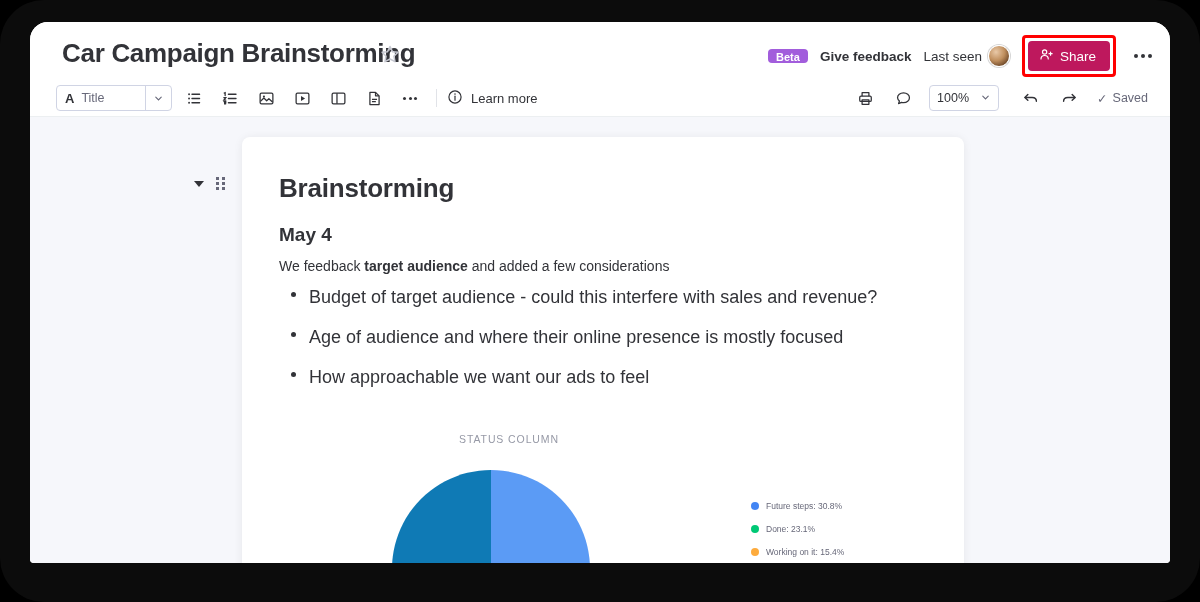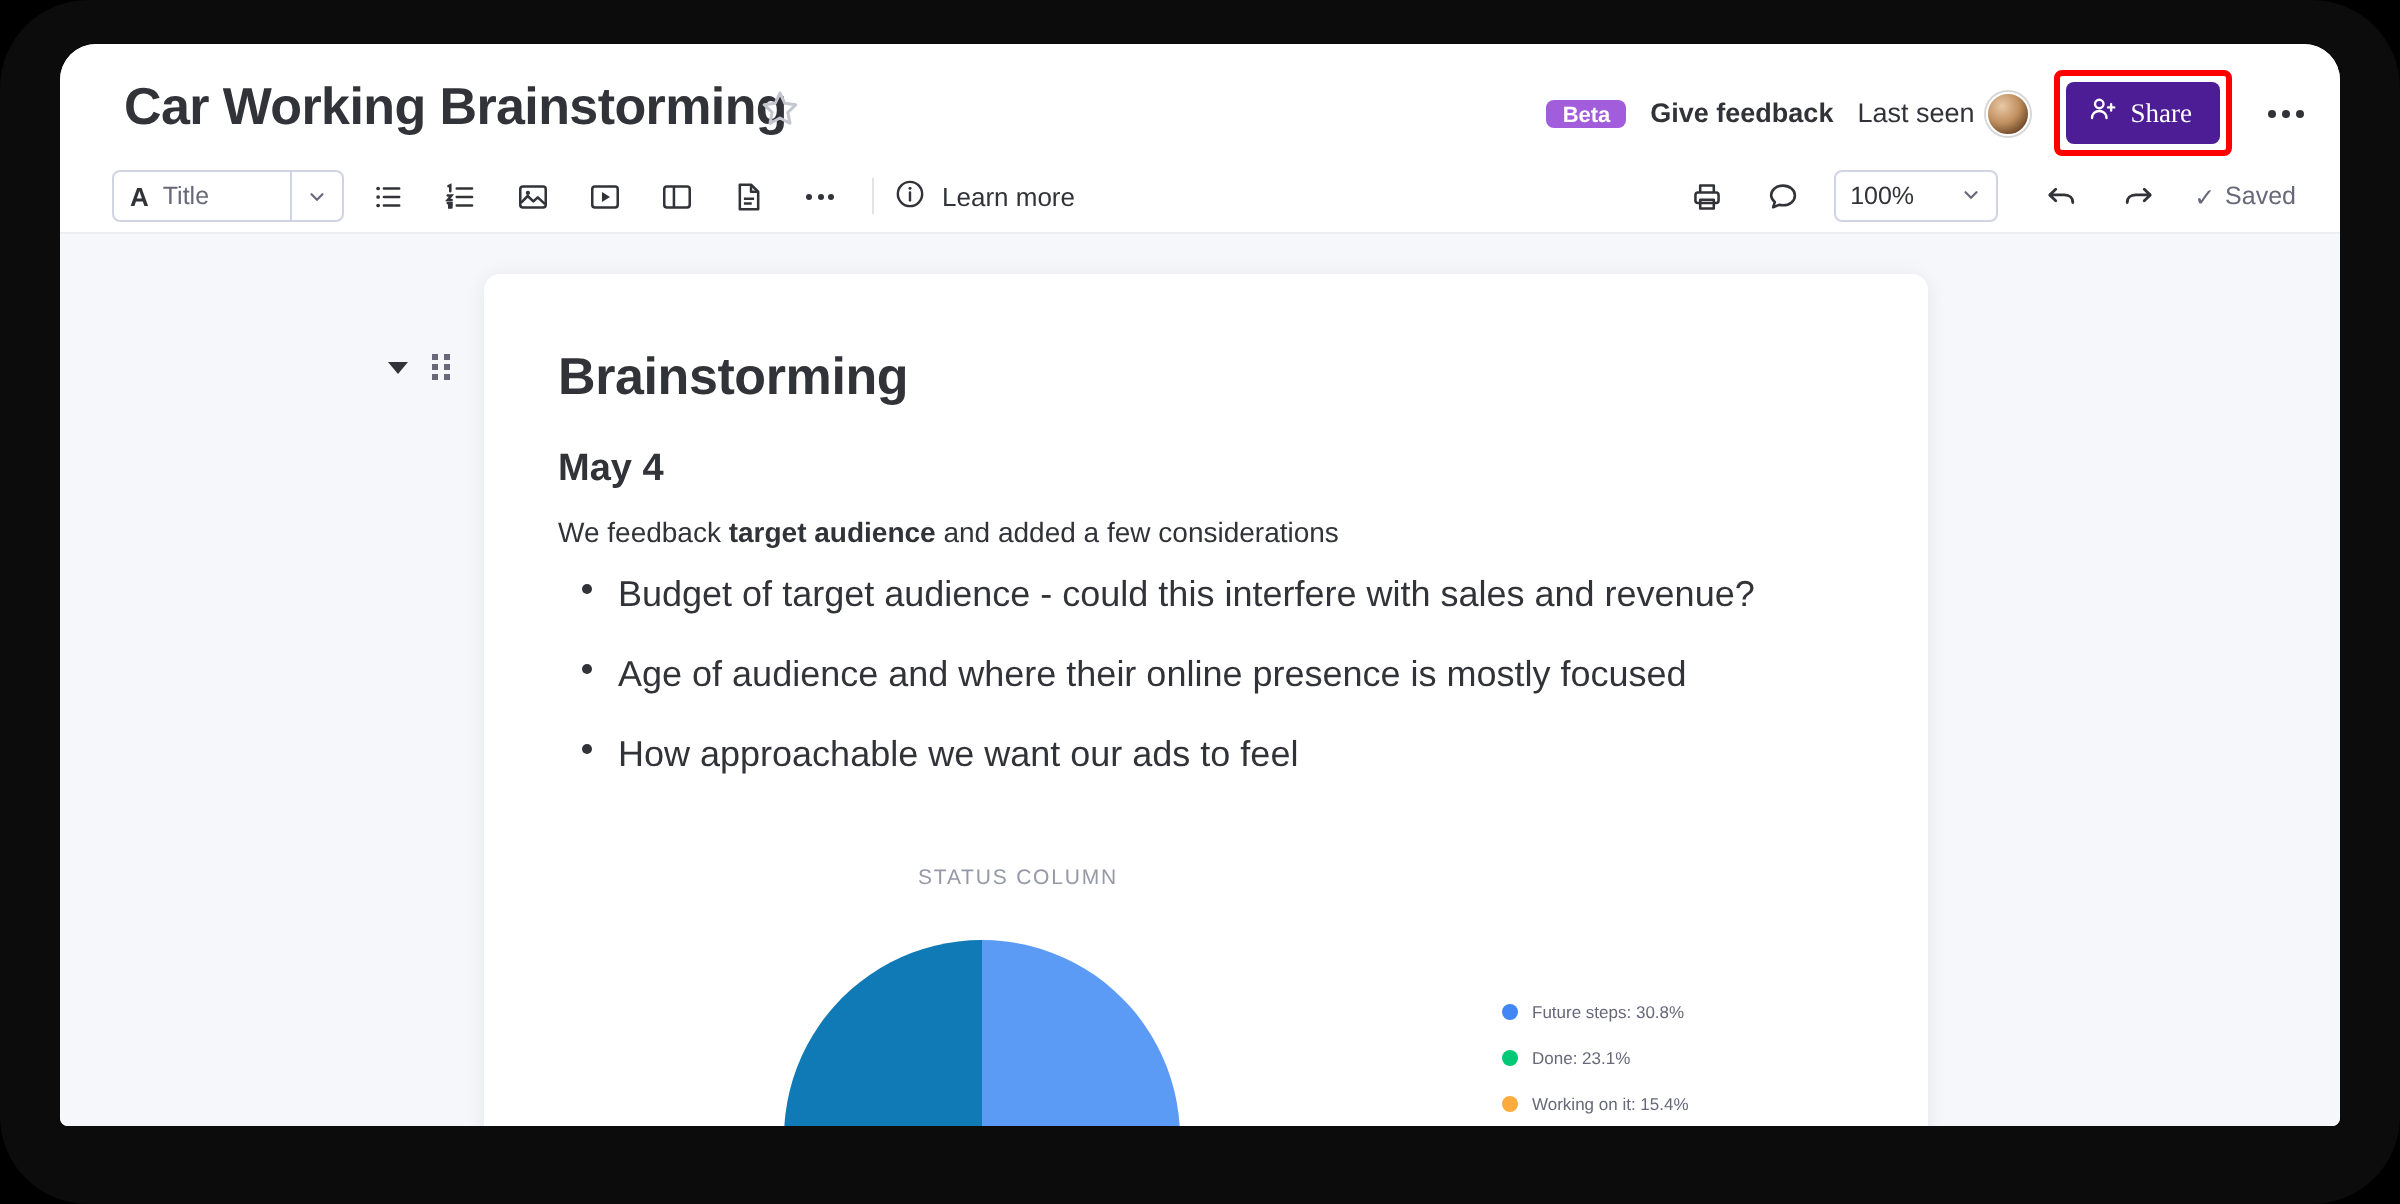--- a/index.html
+++ b/index.html
@@ -65,23 +65,23 @@
   }
   .share-highlight {
     border: 3px solid #ff0000;
     background: #ffffff;
     padding: 3px;
     border-radius: 4px;
     display: inline-flex;
   }
   .share-btn {
     display: flex; align-items: center; gap: 6px;
-    background: #4c1d95; color: #ffffff;
+    background: #be185d; color: #ffffff;
     border: none; border-radius: 4px;
-    font-family: Liberation Serif, serif;
+    font-family: Liberation Sans, sans-serif;
     font-size: 13.5px; font-weight: normal;
     padding: 6px 14px 6px 11px;
     cursor: pointer; white-space: nowrap;
   }
   .kebab {
     display: flex; gap: 3px; align-items: center;
     padding: 8px 6px; cursor: pointer;
   }
   .kebab span { width: 4px; height: 4px; border-radius: 50%; background: #323338; display:block; }
 
@@ -121,21 +121,21 @@
     display: flex; align-items: center; gap: 8px;
     font-size: 13px; color: #323338; cursor: pointer;
   }
   .tb-right {
     margin-left: auto; display: flex; align-items: center; gap: 4px;
     padding-right: 22px;
   }
   .zoom-select {
     display: flex; align-items: center; justify-content: space-between;
     border: 1px solid #d0d4e4; border-radius: 4px;
-    height: 26px; width: 82px; padding: 4px 7px;
+    height: 26px; width: 70px; padding: 4px 7px;
     font-size: 12.5px; color: #323338; cursor: pointer;
     margin: 0 8px;
   }
   .zoom-select .zcaret { color: #676879; font-size: 9px; }
   .saved {
     display: flex; align-items: center; gap: 5px;
     font-size: 12.5px; color: #676879; margin-left: 10px; white-space: nowrap;
   }
 
   
@@ -213,21 +213,21 @@
   .legend-dot { width: 8px; height: 8px; border-radius: 50%; display: block; }
   .legend-text { font-size: 8.5px; color: #676879; white-space: nowrap; }
 </style>
 </head>
 <body>
 
 <div id="bezel">
   <div id="window">
 
     <div class="header">
-      <div class="doc-title">Car Working Brainstorming</div>
+      <div class="doc-title">Car Campaign Brainstorming</div>
       <span class="star-icon">
         <svg viewBox="0 0 24 24" width="20" height="20" fill="none" stroke="#c5c7d0" stroke-width="1.8" stroke-linejoin="round">
           <polygon points="12,3 14.9,9.2 21.5,10 16.7,14.6 18,21.2 12,18 6,21.2 7.3,14.6 2.5,10 9.1,9.2"></polygon>
         </svg>
       </span>
 
       <div class="hdr-right">
         <span class="beta-badge">Beta</span>
         <span class="give-feedback">Give feedback</span>
         <span class="lastseen-wrap">

